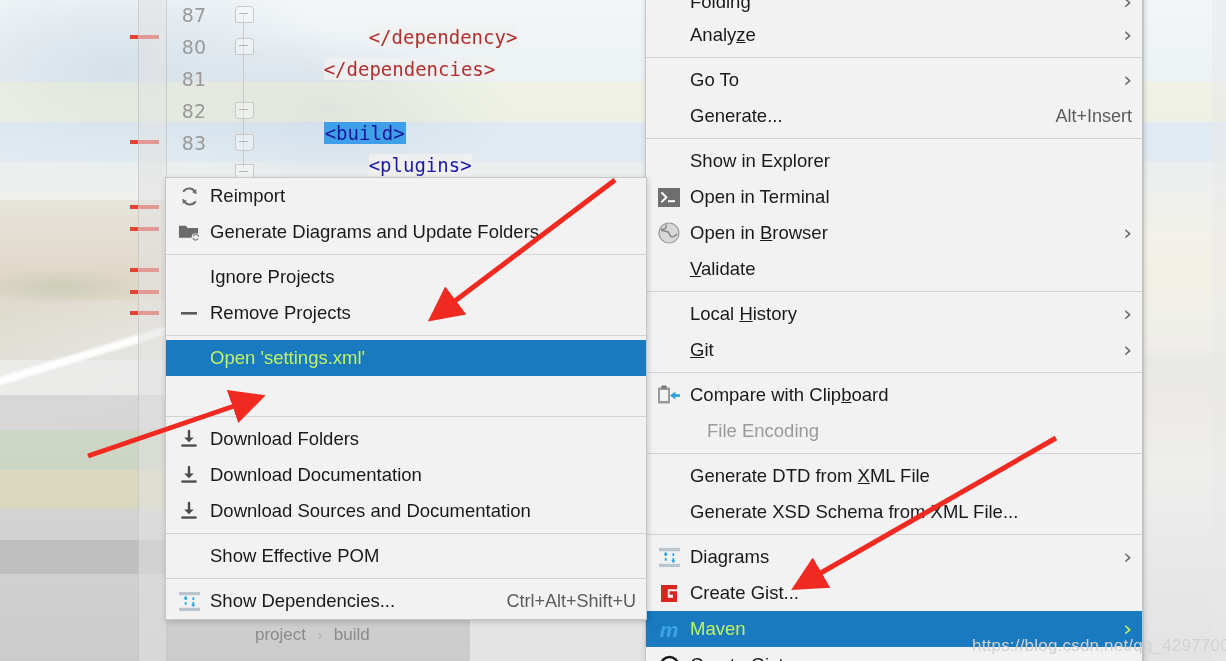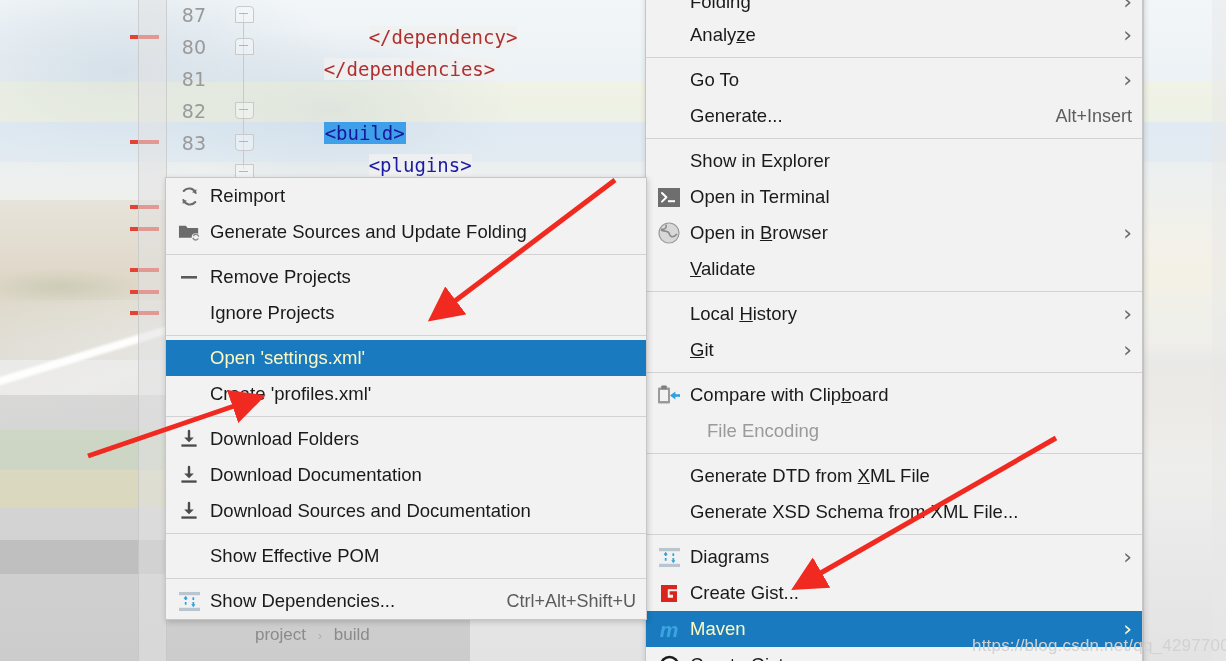--- a/index.html
+++ b/index.html
@@ -157,21 +157,21 @@
     font-size: 18.5px; color: #1a1a1a; flex: 1;
   }
   .menu-item .acc {
     font-size: 18px; color: #5c5c5c; margin-left: 28px;
   }
   .menu-item .arrow {
     margin-left: 18px; color: #6b6b6b; font-size: 16px; line-height: 1;
     font-family: "DejaVu Sans", sans-serif;
   }
   .menu-item.sel { background: #1a7ac0; }
-  .menu-item.sel .lbl, .menu-item.sel .arrow { color: #fef9c3; }
+  .menu-item.sel .lbl, .menu-item.sel .arrow { color: #bef264; }
   .menu-item.disabled .lbl { color: #9a9a9a; margin-left: 17px; }
   .menu-sep { height: 1px; background: #d2d2d2; margin: 4px 0; }
   .u { text-decoration: underline; }
 
   
   .ic svg { display: block; }
   .ic-text {
     font-weight: bold; font-size: 19px; line-height: 1;
     font-family: "Liberation Sans", sans-serif;
   }
@@ -427,43 +427,42 @@
         <span class="lbl">Reimport</span>
       </div>
       <div class="menu-item">
         <span class="ic">
           <svg width="23" height="20" viewBox="0 0 24 20">
             <path d="M1 3.5h7.2l1.8 2.2H21V16H1z" fill="#6b6b6b"></path>
             <circle cx="18.5" cy="15.5" r="4.2" fill="#f2f2f2"></circle>
             <path d="M21.4 14.2a3 3 0 0 0-5.1-.6M15.7 16.6a3 3 0 0 0 5.1.6" stroke="#8a8a8a" stroke-width="1.5" fill="none" stroke-linecap="round"></path>
           </svg>
         </span>
-        <span class="lbl">Generate Sources and Update Folding</span>
-      </div>
-      <div class="menu-sep"></div>
+        <span class="lbl">Generate Diagrams and Update Folders</span>
+      </div>
+      <div class="menu-sep"></div>
+      <div class="menu-item">
+        <span class="ic"></span>
+        <span class="lbl">Ignore Projects</span>
+      </div>
       <div class="menu-item">
         <span class="ic">
           <svg width="20" height="20" viewBox="0 0 20 20">
             <rect x="2" y="9" width="16" height="2.6" fill="#5a5a5a"></rect>
           </svg>
         </span>
         <span class="lbl">Remove Projects</span>
       </div>
-      <div class="menu-item">
-        <span class="ic"></span>
-        <span class="lbl">Ignore Projects</span>
-      </div>
       <div class="menu-sep"></div>
       <div class="menu-item sel">
         <span class="ic"></span>
         <span class="lbl">Open 'settings.xml'</span>
       </div>
       <div class="menu-item">
         <span class="ic"></span>
-        <span class="lbl">Create 'profiles.xml'</span>
       </div>
       <div class="menu-sep"></div>
       <div class="menu-item">
         <span class="ic">
           <svg width="20" height="20" viewBox="0 0 20 20">
             <path d="M10 2v9" stroke="#4a4a4a" stroke-width="2.4" stroke-linecap="round"></path>
             <path d="M5.2 8.4L10 13.2l4.8-4.8z" fill="#4a4a4a"></path>
             <rect x="2.4" y="15.4" width="15.2" height="2.3" fill="#4a4a4a"></rect>
           </svg>
         </span>

